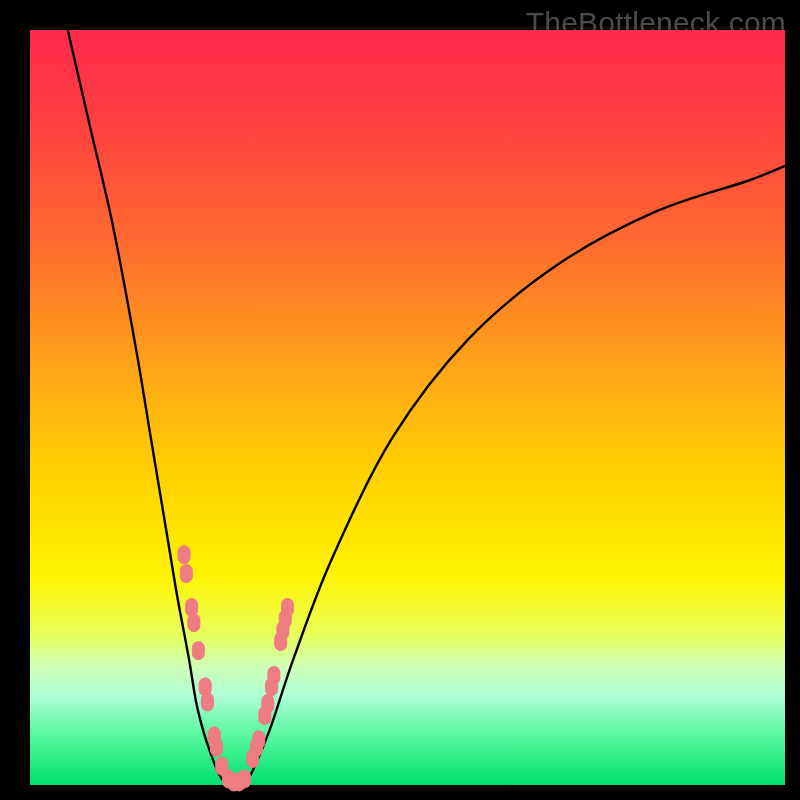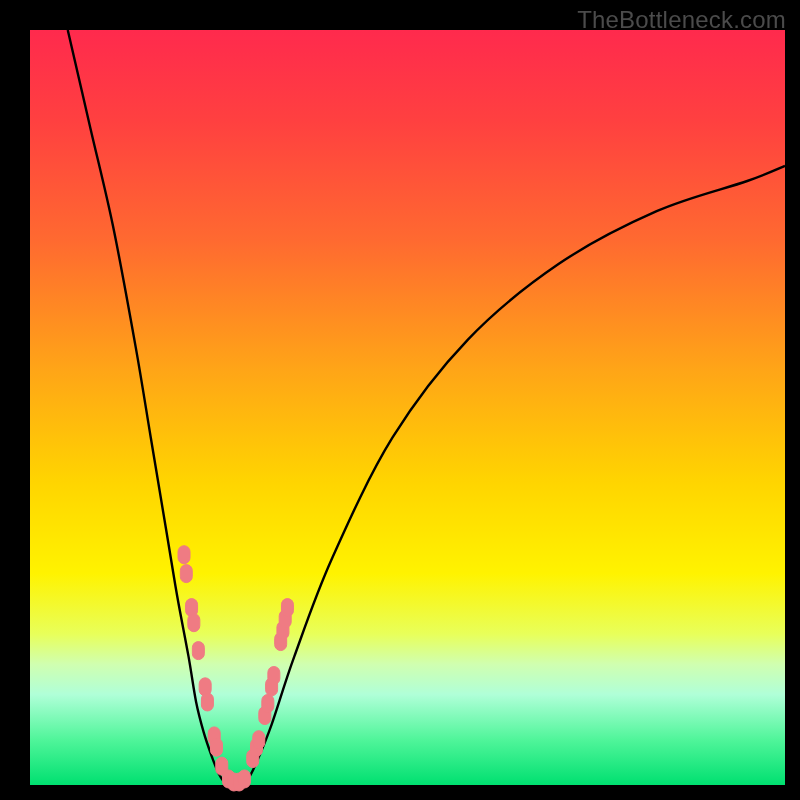--- a/index.html
+++ b/index.html
@@ -36,21 +36,21 @@
       #d0ffb0 84%,
       #b0ffd8 88%,
       #50f59a 94%,
       #00e070 100%);
   }
   .watermark {
     position: absolute;
     top: 6px;
     right: 14px;
     color: #4b4b4b;
-    font-size: 24px;
+    font-size: 30px;
     font-weight: 500;
     letter-spacing: 0.2px;
     user-select: none;
   }
   svg.curves {
     position: absolute;
     left: 0;
     top: 0;
     width: 755px;
     height: 755px;

